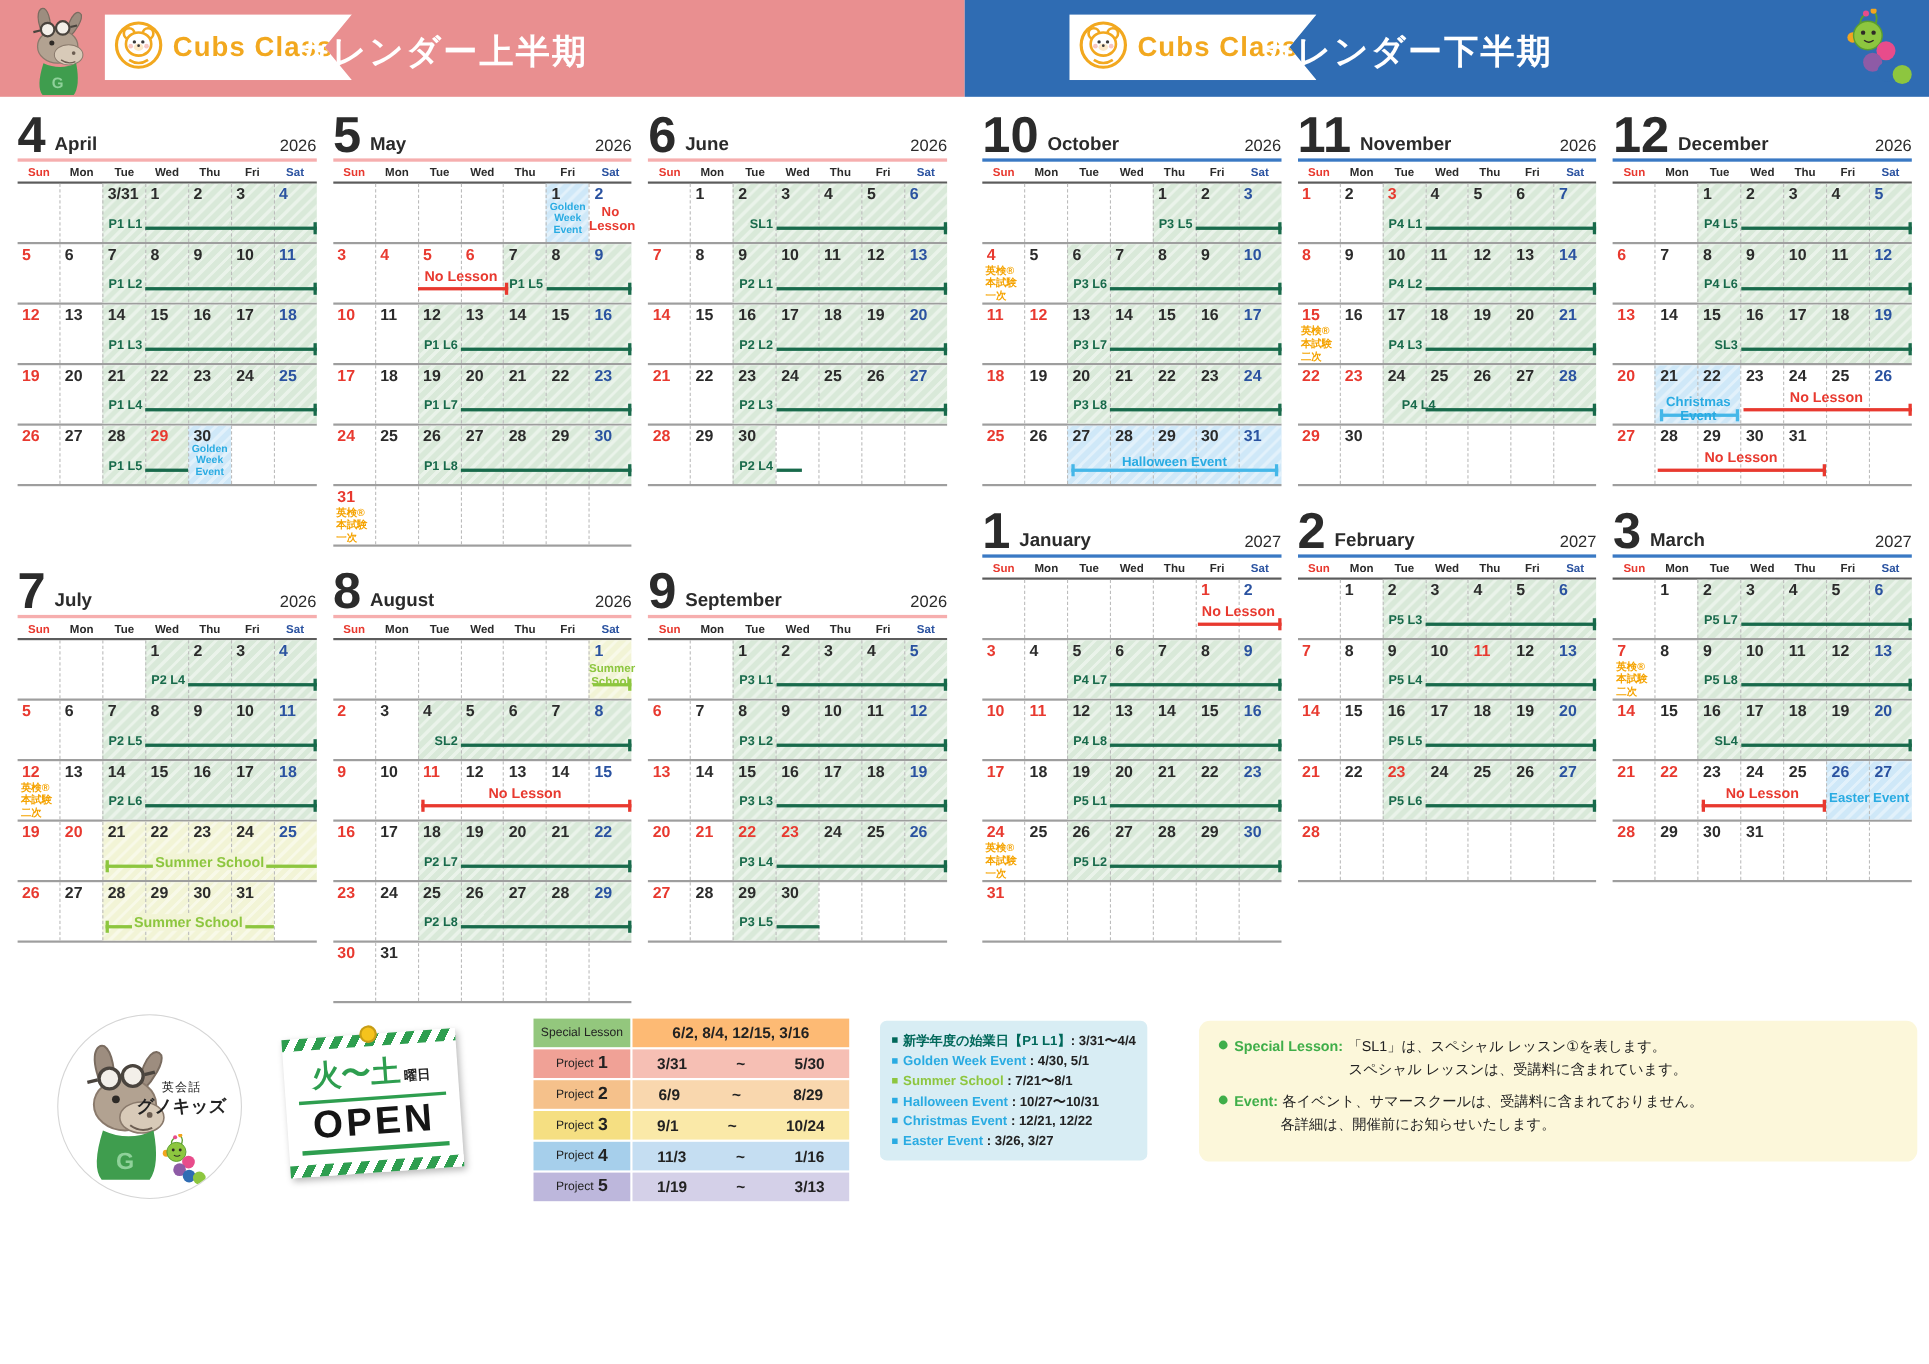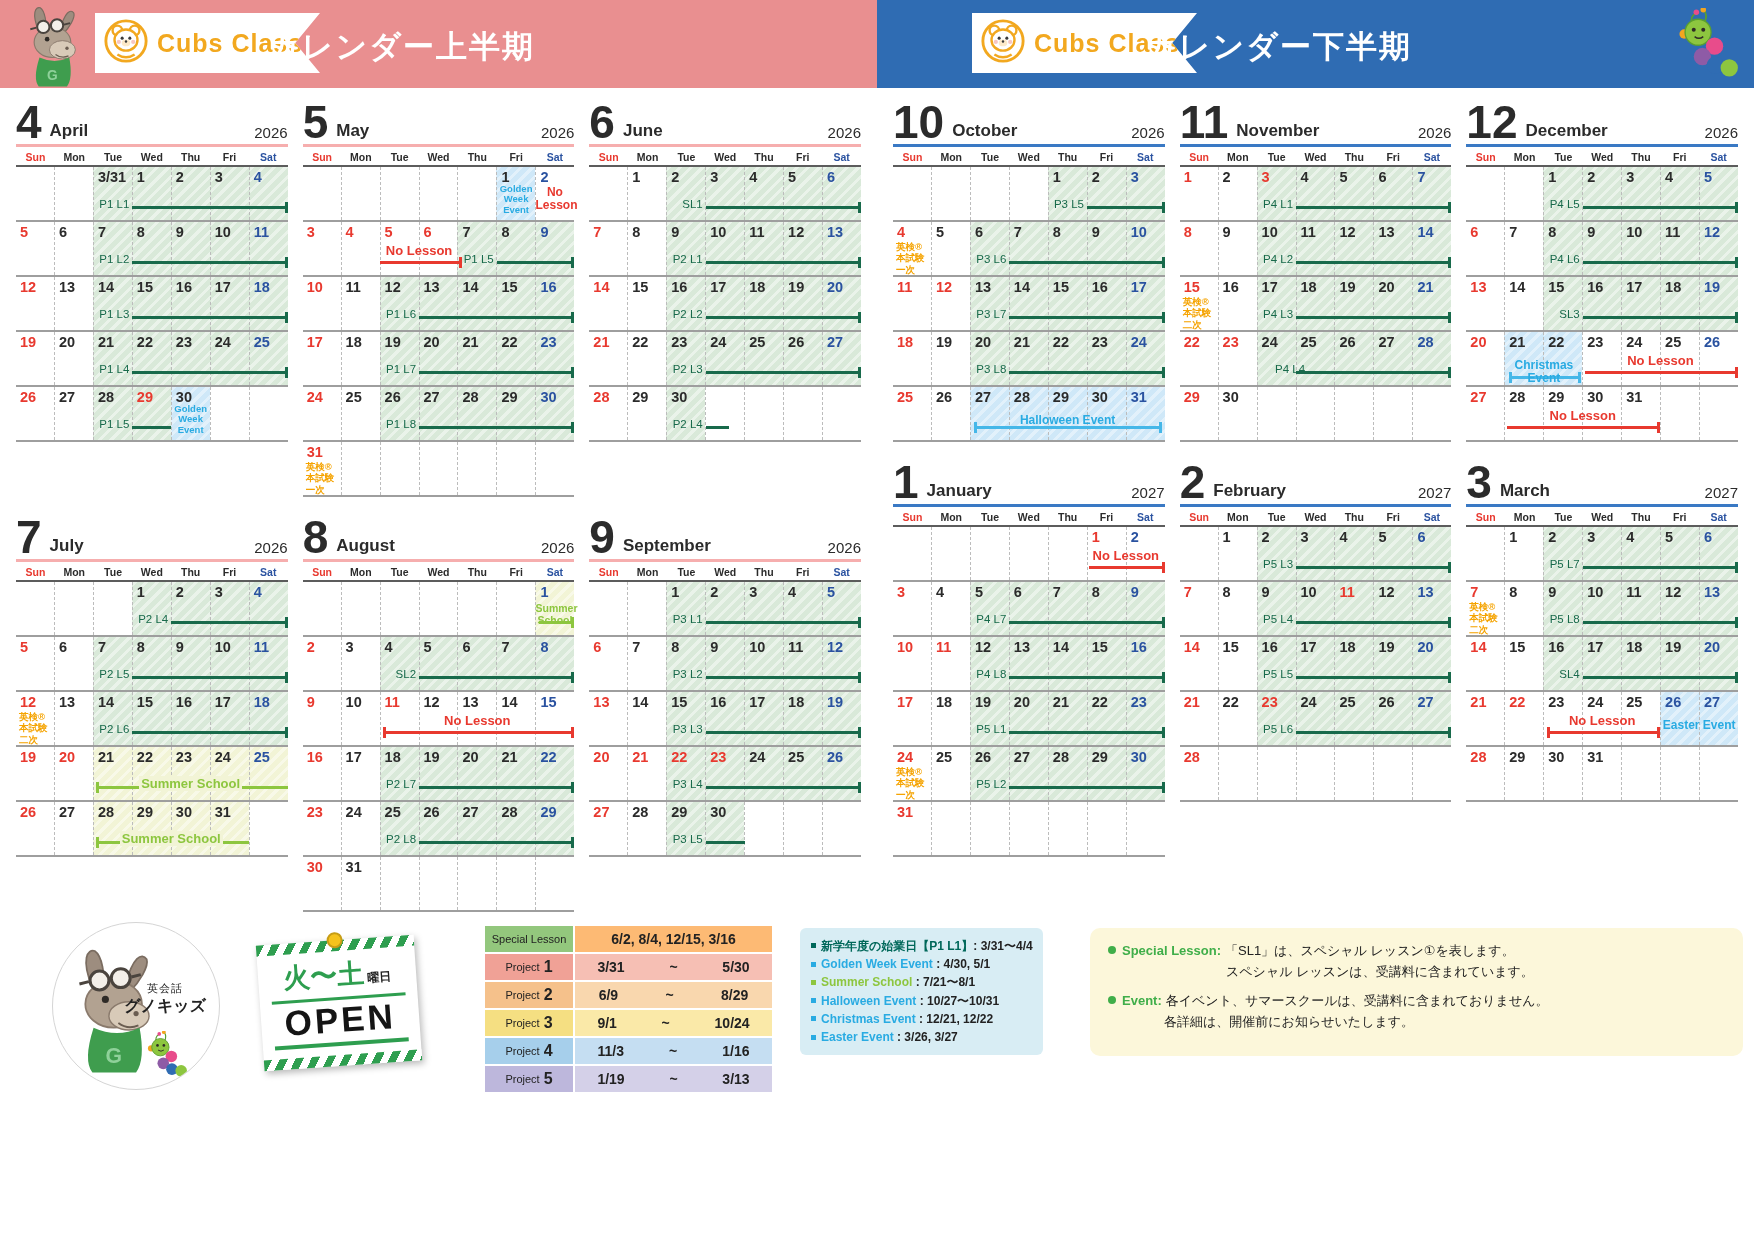--- a/index.html
+++ b/index.html
@@ -32,21 +32,21 @@
   .dow .dw-sun { color:#e8392f; } .dow .dw-sat { color:#2a52a0; }
   .week { display:flex; position:relative; height:55px; border-bottom:2px solid #9e9e9e; }
   .cell { flex:1; position:relative; }
   .cell + .cell { border-left:1px dashed #bcbcbc; }
   .hl-g { background:repeating-linear-gradient(135deg,rgba(255,255,255,.45) 0 3px,rgba(255,255,255,0) 3px 8px),#d9e9d9; }
   .hl-y { background:repeating-linear-gradient(135deg,rgba(255,255,255,.45) 0 3px,rgba(255,255,255,0) 3px 8px),#f2f4d6; }
   .hl-b { background:repeating-linear-gradient(135deg,rgba(255,255,255,.4) 0 3px,rgba(255,255,255,0) 3px 8px),#cfe8f8; }
   .day { display:block; font-size:14.5px; font-weight:bold; color:#2b2b2b; padding:2px 0 0 4px; position:relative; z-index:2; }
   .day.r { color:#e8392f; } .day.s { color:#2a52a0; }
   .note { position:absolute; z-index:3; }
-  .n-lesson { top:31px; color:#186a4b; font-weight:normal; font-size:11.5px; text-align:right; padding-right:3px; }
+  .n-lesson { top:31px; color:#186a4b; font-weight:bold; font-size:11.5px; text-align:right; padding-right:3px; }
   .n-event { top:17px; color:#29abe2; font-weight:bold; font-size:9.5px; text-align:center; line-height:1.08; }
   .n-eventspan { top:27px; color:#29abe2; font-weight:bold; font-size:12px; text-align:center; line-height:1.12; }
   .n-nolesson { top:21px; color:#e8392f; font-weight:bold; font-size:13px; text-align:center; white-space:nowrap; }
   .n-nolesson2 { top:19px; color:#e8392f; font-weight:bold; font-size:12px; text-align:center; line-height:1.1; }
   .n-exam { top:19px; color:#f5a300; font-weight:bold; font-size:9.5px; padding-left:3px; line-height:1.2; }
   .n-summer { top:29px; color:#8dc63f; font-weight:bold; font-size:13px; text-align:center; white-space:nowrap; }
   .n-summer i,.n-summer { font-style:normal; }
   .n-summer { background:transparent; }
   .n-summer span { background:#f2f4d6; padding:0 2px; }
   .n-summersm { top:20px; color:#8dc63f; font-weight:bold; font-size:10.5px; text-align:center; line-height:1.15; }

